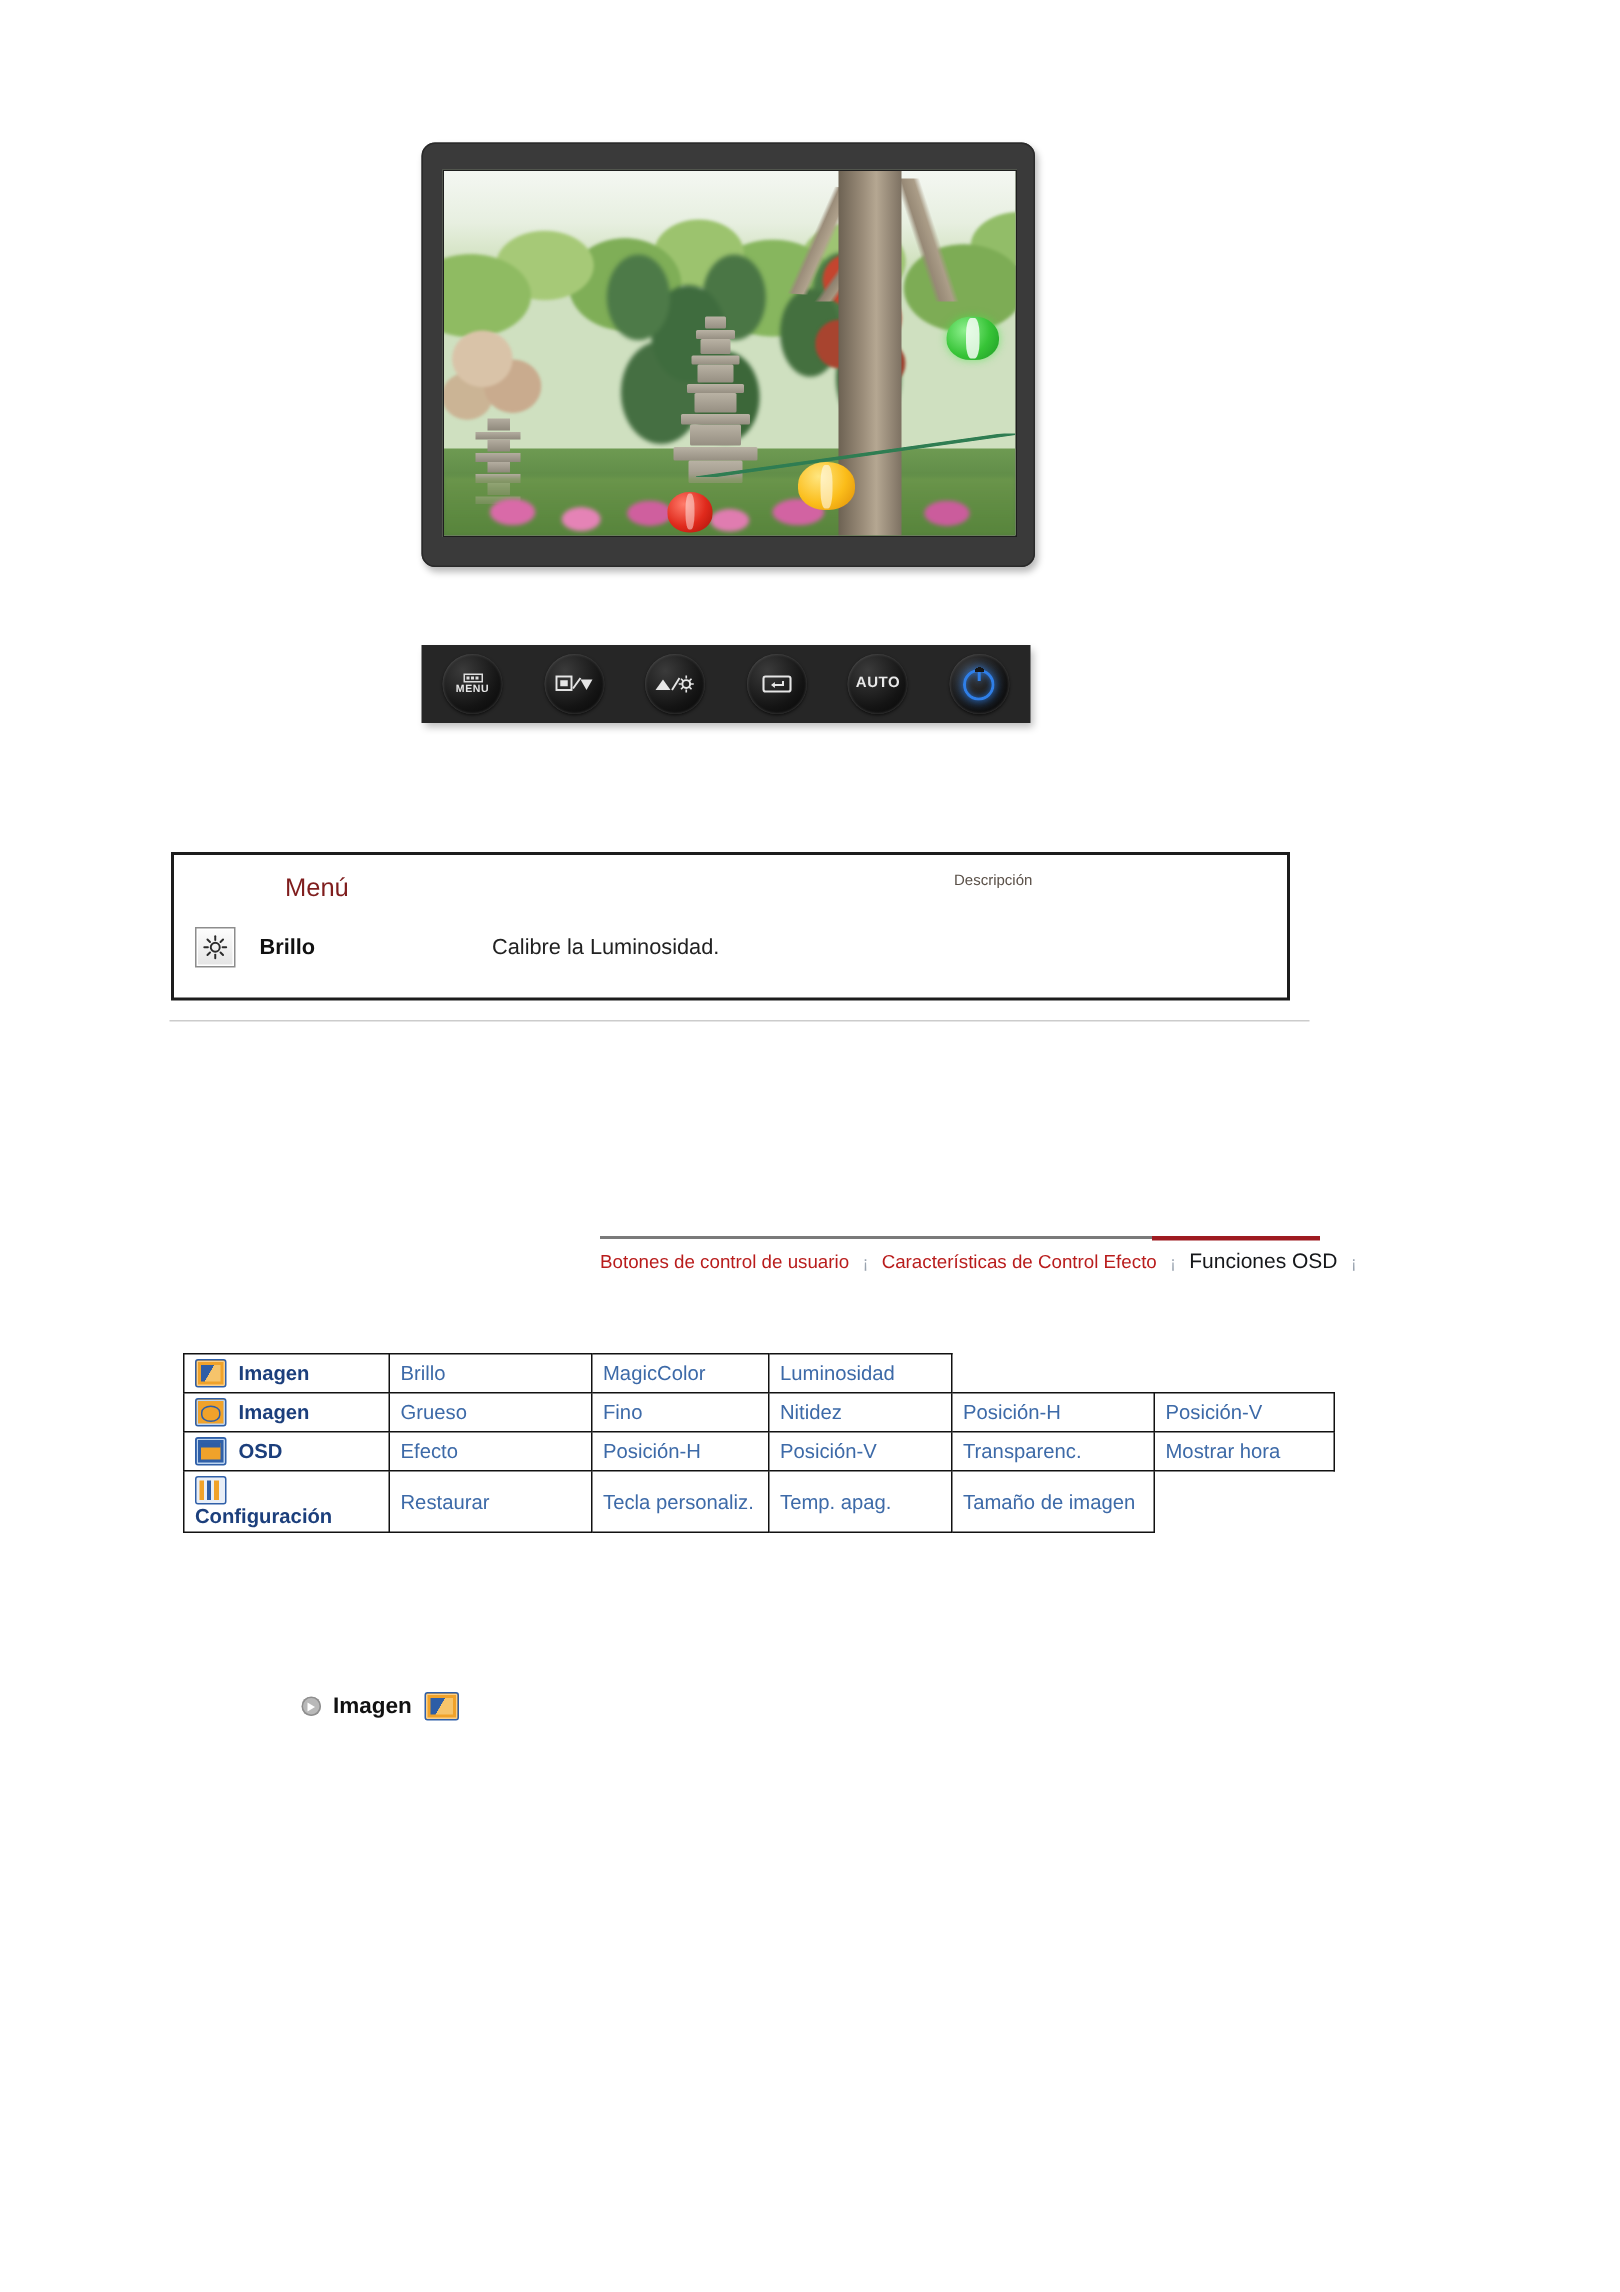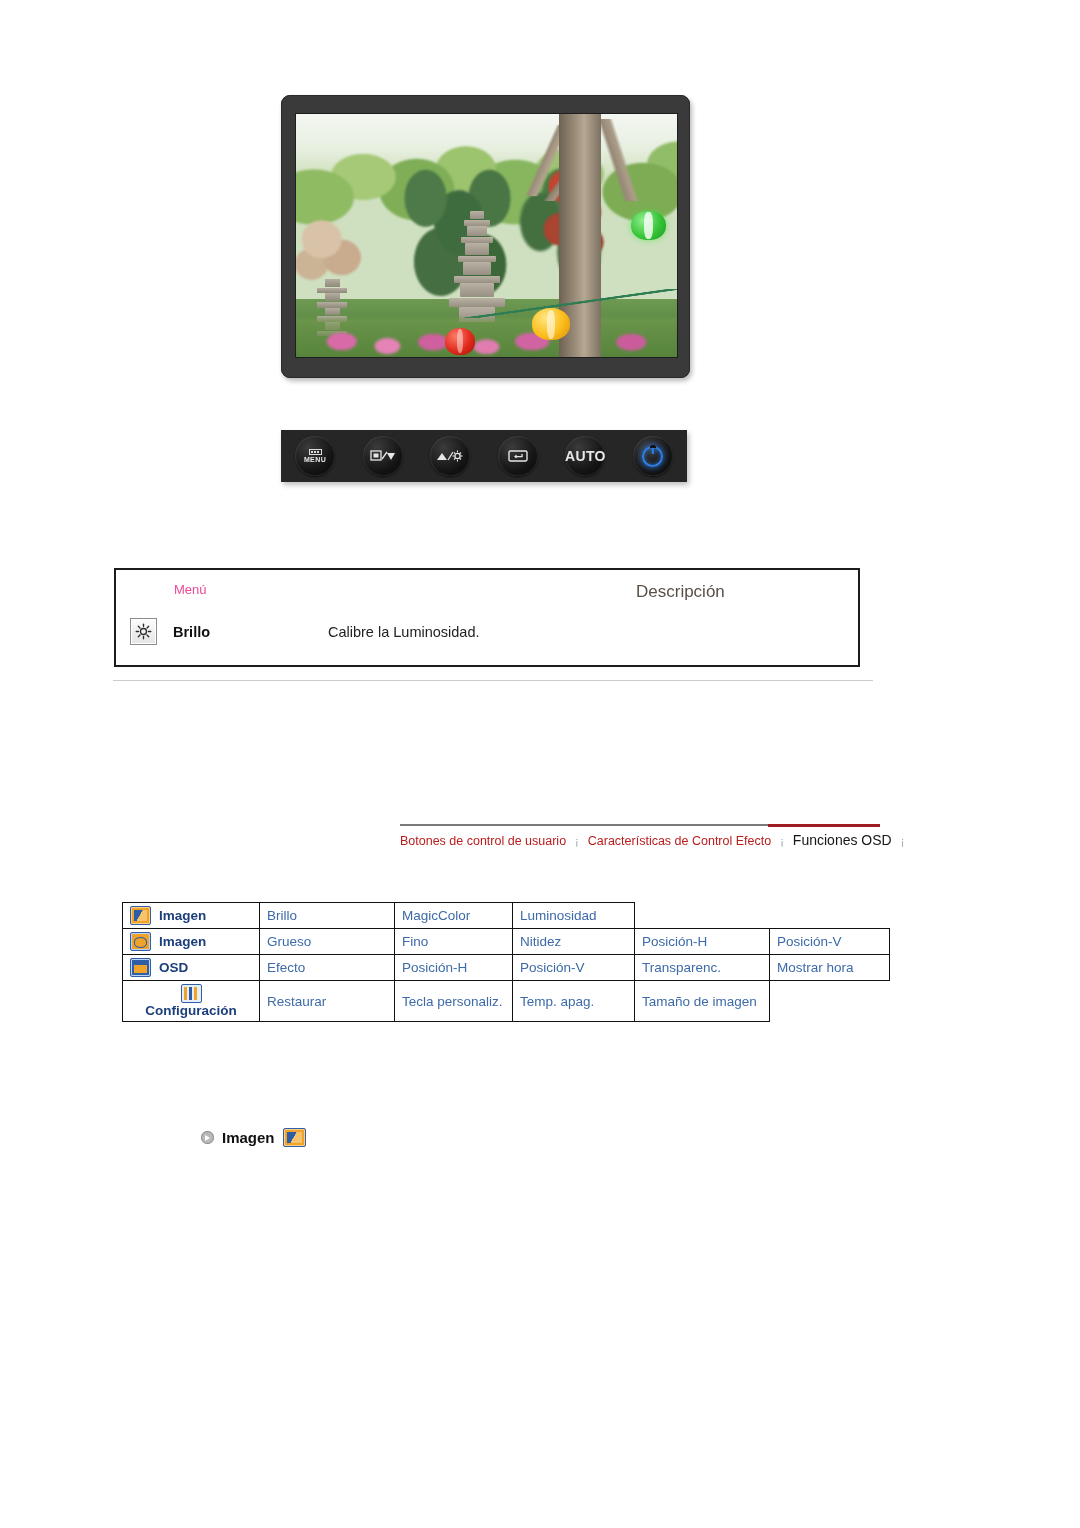--- a/index.html
+++ b/index.html
@@ -287,27 +287,27 @@
     border: 2px solid #1c1c1c;
     background: #ffffff;
     box-sizing: border-box;
   }
   .desc-head {
     display: flex;
     padding: 12px 0 10px 0;
   }
   .desc-head .c1 {
     width: 186px;
-    padding-left: 58px;
+    padding-left: 74px;
     box-sizing: border-box;
-    font-size: 13px;
-    color: #ec4899;
+    font-size: 17px;
+    color: #7f1d1d;
   }
   .desc-head .c2 {
-    font-size: 17px;
+    font-size: 10px;
     color: #5a5048;
     padding-left: 334px;
   }
   .desc-row {
     display: flex;
     align-items: center;
     padding: 6px 0 20px 0;
   }
   .desc-menu-cell {
     width: 186px;
@@ -418,21 +418,20 @@
     color: #1c3f7c !important;
     white-space: nowrap;
   }
   .osd-cat-inner {
     display: flex;
     align-items: center;
     gap: 8px;
   }
   .osd-cat-inner.stacked {
     display: block;
-    text-align: center;
   }
   .osd-icon {
     width: 19px; height: 17px;
     flex: none;
     display: inline-block;
     vertical-align: middle;
     border-radius: 2px;
     position: relative;
   }
   
@@ -643,21 +642,21 @@
     <svg width="20" height="14" viewBox="0 0 20 14">
       <rect x="1" y="2" width="18" height="10" rx="1.4" fill="none" stroke="#e6e6e6" stroke-width="1.4"></rect>
       <path d="M14 5 v2.6 H7" stroke="#e6e6e6" stroke-width="1.3" fill="none"></path>
       <path d="M8.6 5.6 L6 7.6 L8.6 9.6 Z" fill="#e6e6e6"></path>
     </svg>
   </div>
 
   <div class="ctl-gap"></div>
 
   <div class="ctl-btn">
-    <div class="ctl-label" style="font-size:14px;text-align:right;">AUTO</div>
+    <div class="ctl-label" style="font-size:10px;text-align:right;">AUTO</div>
   </div>
 
   <div class="ctl-gap"></div>
 
   <div class="ctl-btn">
     <div class="power-ring"></div>
   </div>
 
 </div>
 

